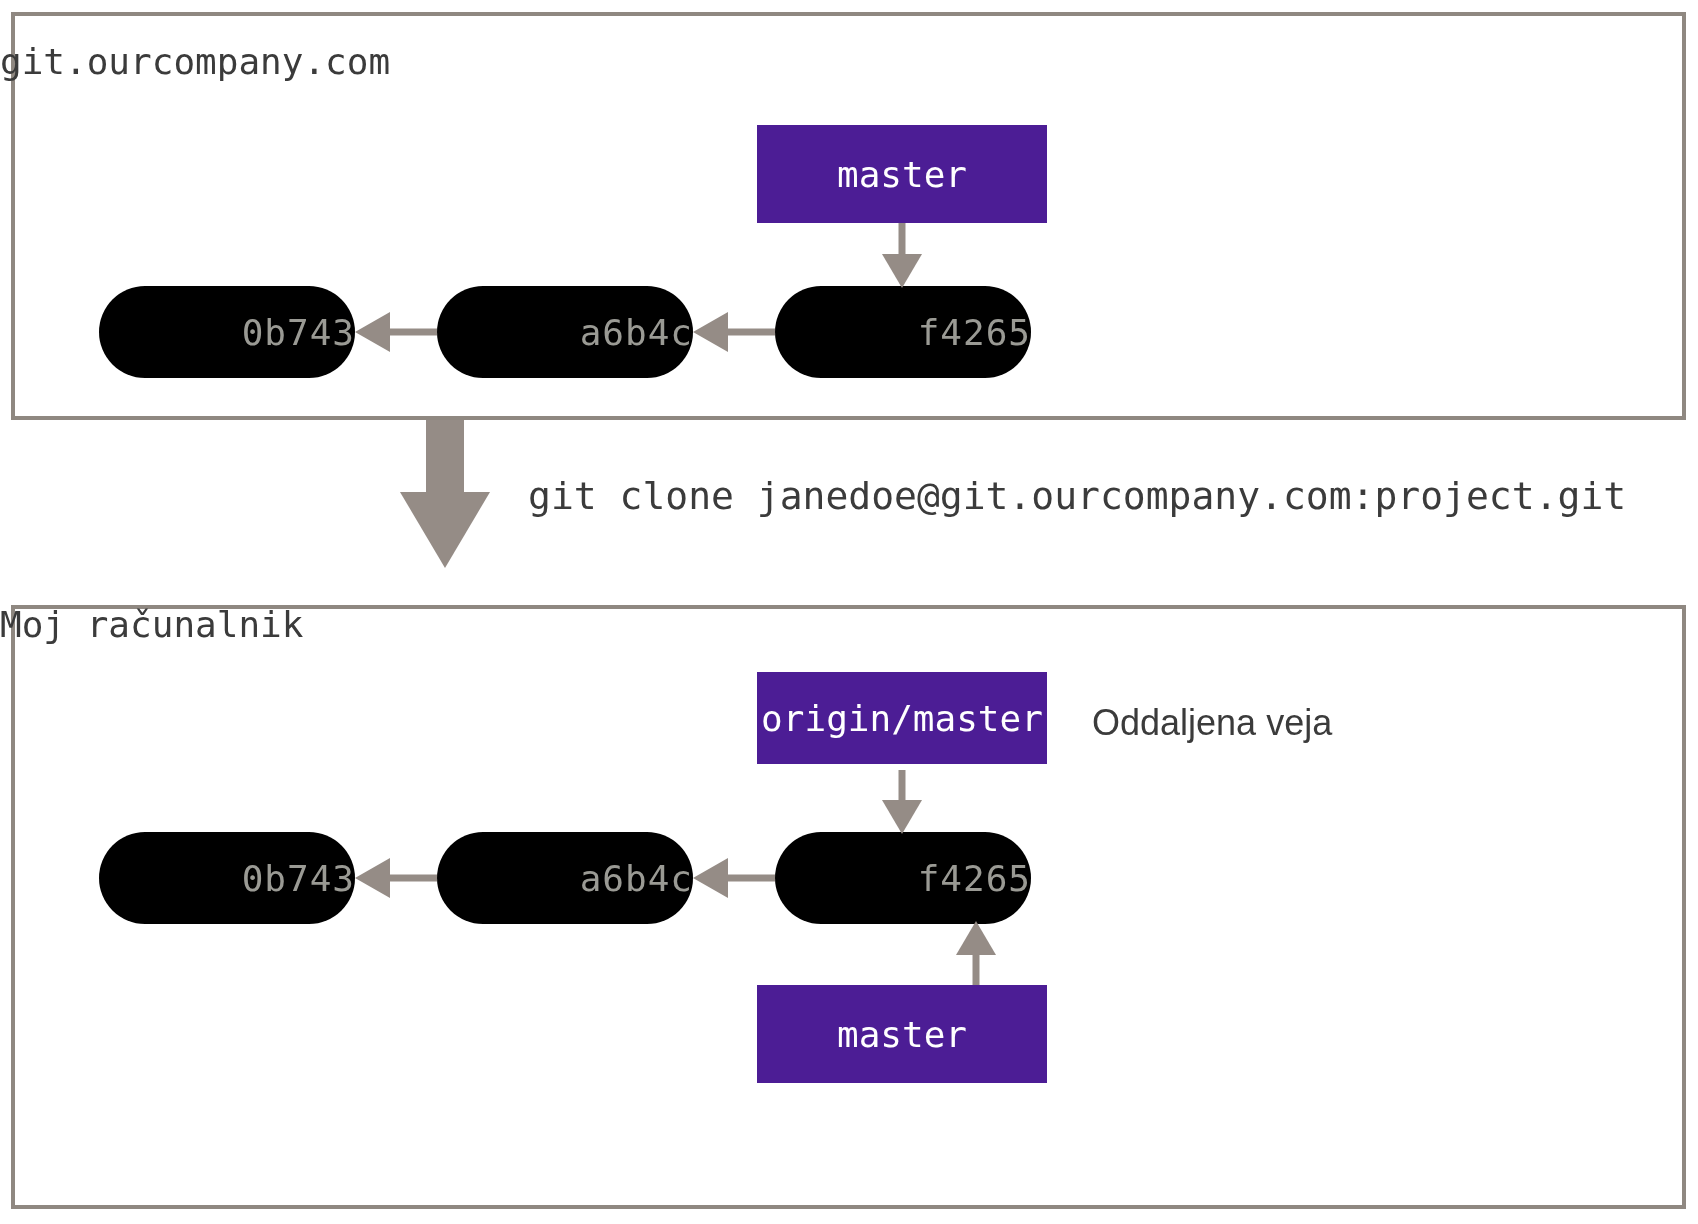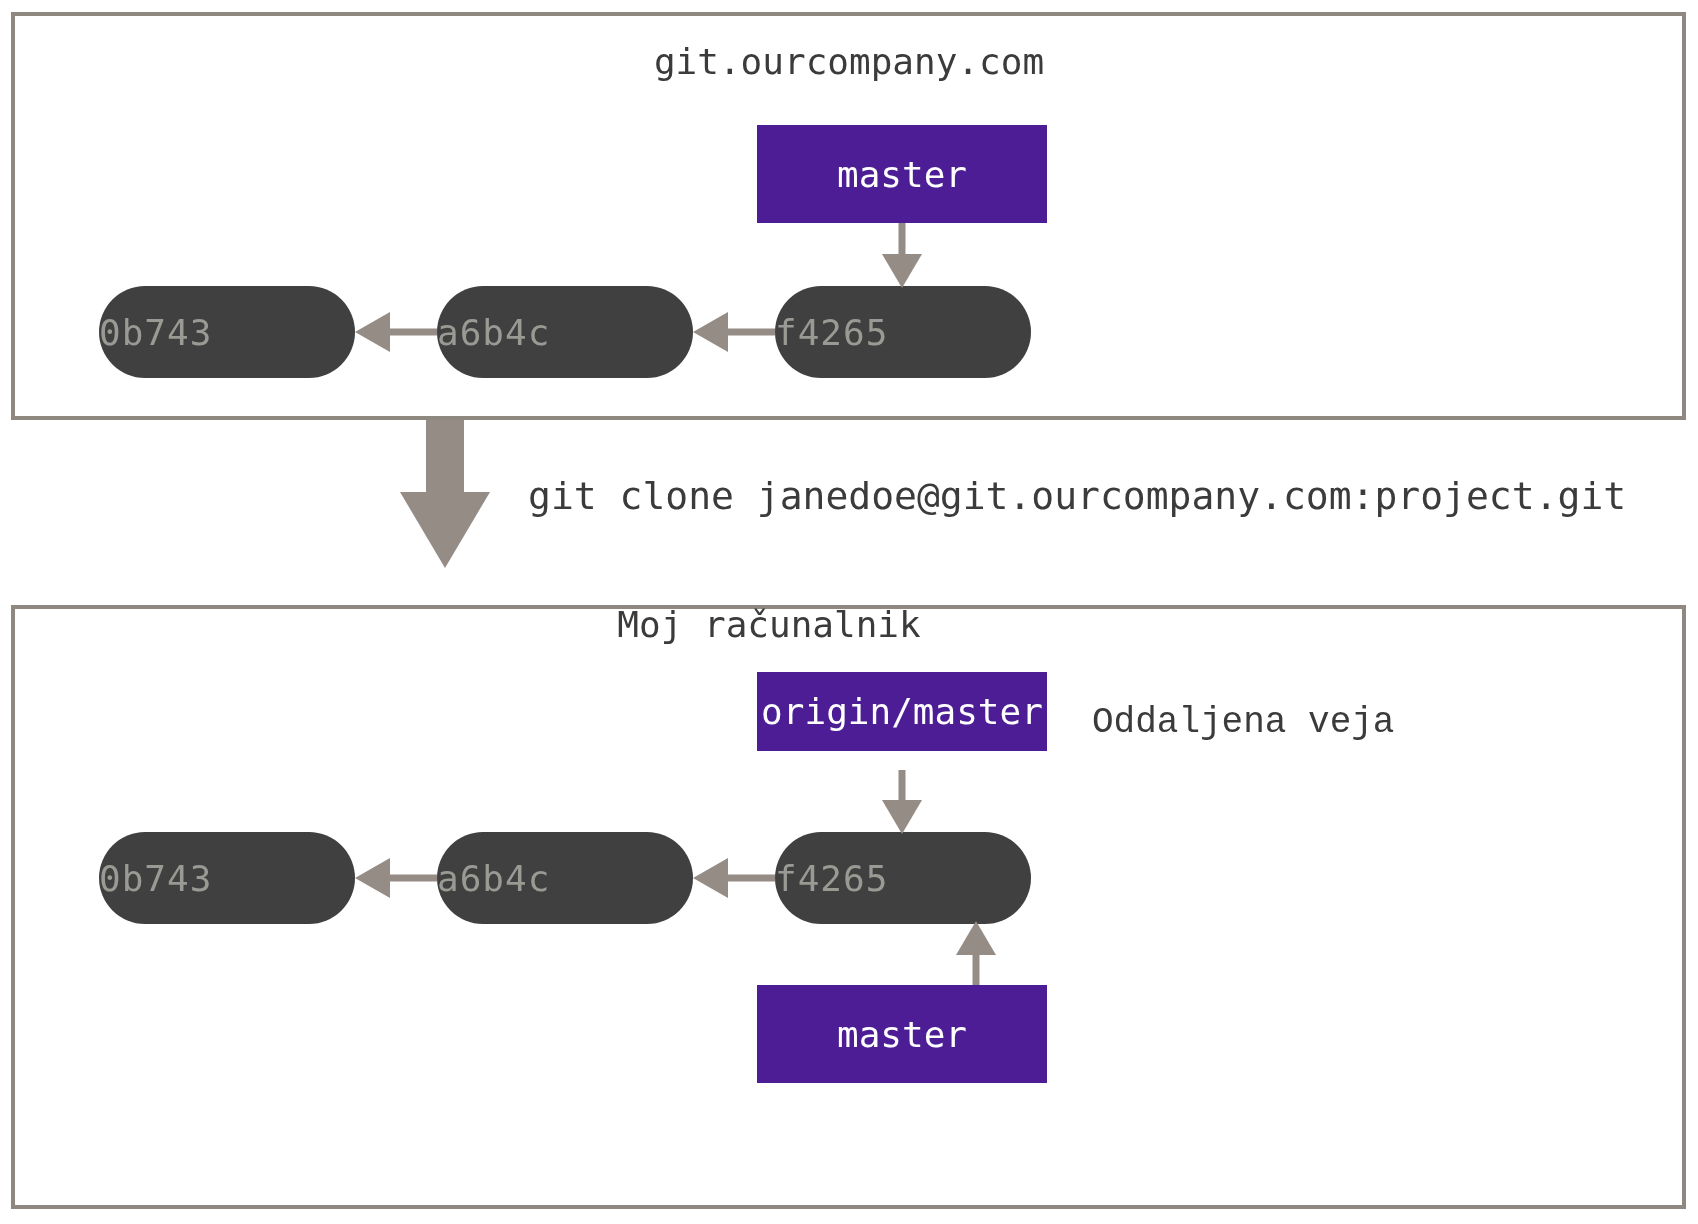--- a/index.html
+++ b/index.html
@@ -38,45 +38,45 @@
     height: 604px;
   }
 
   
   .frame-title {
     position: absolute;
     color: #3B3B3B;
     font-size: 36px;
     letter-spacing: 0px;
     white-space: nowrap;
-    text-align: center;
+    text-align: left;
     font-family: "DejaVu Sans Mono", "Liberation Mono", monospace;
   }
   #title-server {
     left: 0;
     top: 41px;
     width: 1698px;
   }
   #title-local {
     left: 0;
     top: 604px;
     width: 1538px;
   }
 
   
   .commit {
     position: absolute;
     box-sizing: border-box;
-    background: #404040;
+    background: #000000;
     border-radius: 46px;
     color: #9A9A94;
     font-size: 36px;
     display: flex;
     align-items: center;
-    justify-content: flex-start;
+    justify-content: flex-end;
     font-family: "DejaVu Sans Mono", "Liberation Mono", monospace;
     letter-spacing: 1px;
   }
 
   
   .branch {
     position: absolute;
     box-sizing: border-box;
     background: #4c1d95;
     color: #FFFFFF;
@@ -87,21 +87,21 @@
     font-family: "DejaVu Sans Mono", "Liberation Mono", monospace;
     letter-spacing: 0px;
   }
 
   
   .annotation {
     position: absolute;
     color: #3B3B3B;
     font-size: 36px;
     white-space: nowrap;
-    font-family: Liberation Mono, monospace;
+    font-family: Liberation Sans, sans-serif;
   }
 
   
   #clone-command {
     position: absolute;
     left: 528px;
     top: 474px;
     color: #3B3B3B;
     font-size: 38px;
     white-space: nowrap;
@@ -138,21 +138,21 @@
   </div>
   <div class="commit" style="left:775px; top:286px; width:256px; height:92px;">
     <span>f4265</span>
   </div>
 
   <div id="clone-command">git clone janedoe@git.ourcompany.com:project.git</div>
 
   <div class="frame" id="frame-local"></div>
   <div class="frame-title" id="title-local">Moj računalnik</div>
 
-  <div class="branch" id="local-remote-branch" style="left:757px; top:672px; width:290px; height:79px;">
+  <div class="branch" id="local-remote-branch" style="left:757px; top:672px; width:290px; height:92px;">
     <span>origin/master</span>
   </div>
   <div class="annotation" style="left:1092px; top:702px;">Oddaljena veja</div>
 
   <div class="commit" style="left:99px; top:832px; width:256px; height:92px;">
     <span>0b743</span>
   </div>
   <div class="commit" style="left:437px; top:832px; width:256px; height:92px;">
     <span>a6b4c</span>
   </div>

